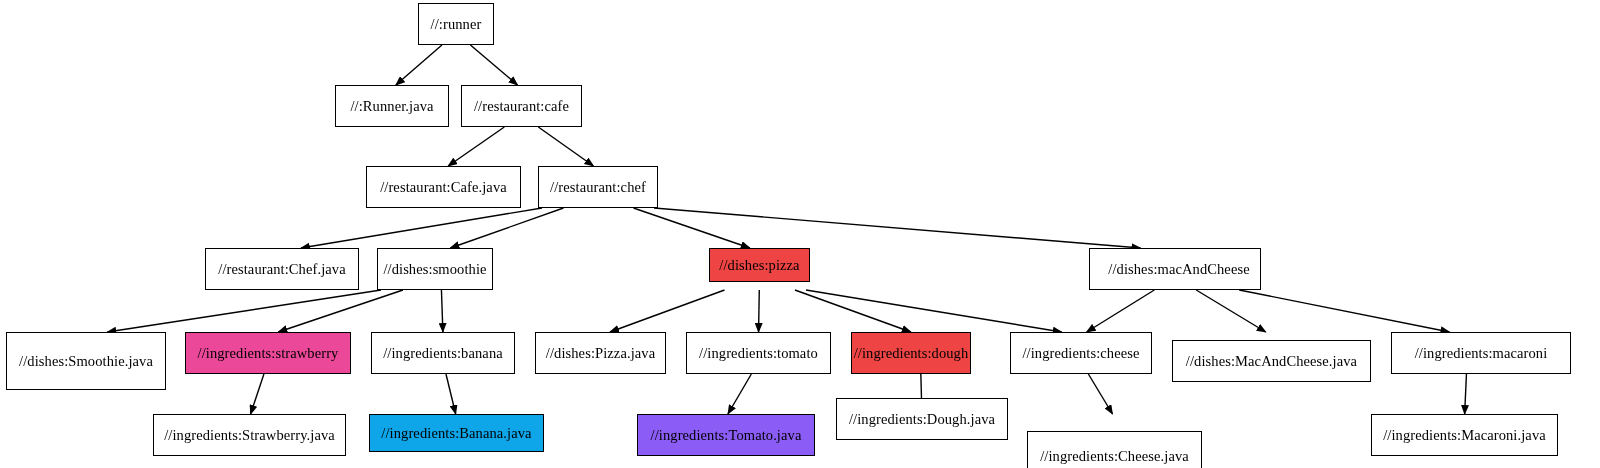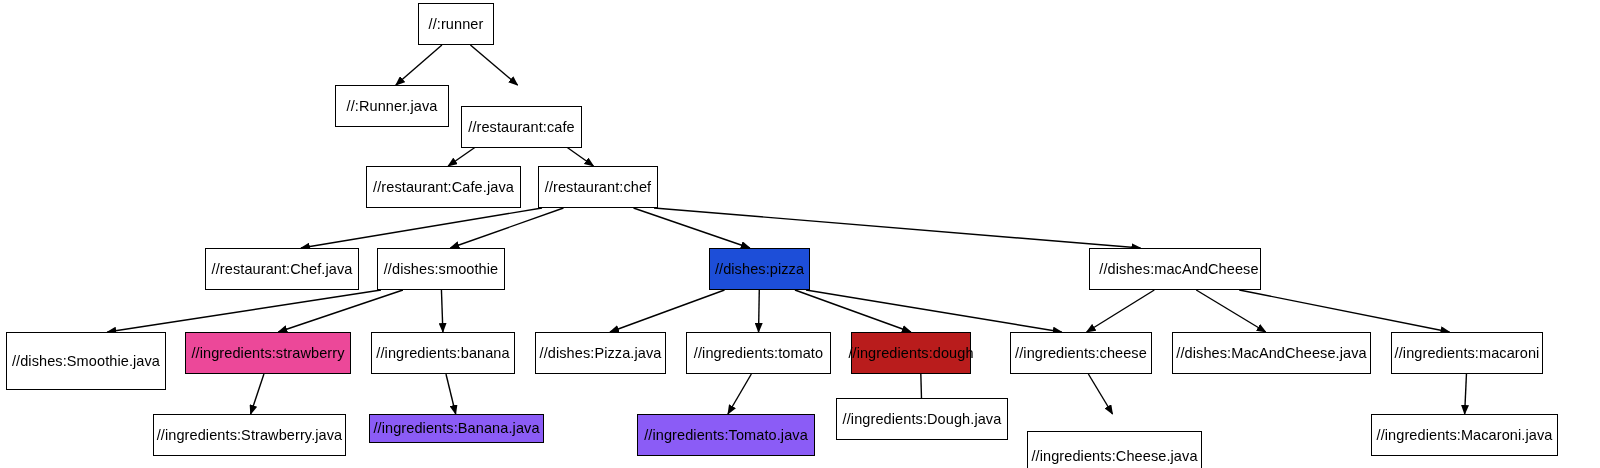--- a/index.html
+++ b/index.html
@@ -6,21 +6,21 @@
   html, body {
     margin: 0;
     padding: 0;
     background: #ffffff;
   }
   #graph-canvas {
     position: relative;
     width: 1600px;
     height: 468px;
     background: #ffffff;
-    font-family: Liberation Sans, sans-serif;
+    font-family: Liberation Serif, serif;
     overflow: hidden;
     border-radius: 12px;
   }
   #edge-layer {
     position: absolute;
     left: 0;
     top: 0;
     width: 1600px;
     height: 468px;
     pointer-events: none;
@@ -74,36 +74,36 @@
         <line x1="445.97" y1="374" x2="455.69" y2="414" stroke="#000000" stroke-width="1.4" marker-end="url(#arrowhead)"></line>
         <line x1="751.35" y1="374" x2="727.95" y2="414" stroke="#000000" stroke-width="1.4" marker-end="url(#arrowhead)"></line>
         <line x1="920.83" y1="374" x2="921.91" y2="414" stroke="#000000" stroke-width="1.4" marker-end="url(#arrowhead)"></line>
         <line x1="1088.37" y1="374" x2="1112.49" y2="414" stroke="#000000" stroke-width="1.4" marker-end="url(#arrowhead)"></line>
         <line x1="1466.45" y1="374" x2="1464.65" y2="414" stroke="#000000" stroke-width="1.4" marker-end="url(#arrowhead)"></line>
       </g>
   </svg>
   <div id="node-group">
       <div class="graph-node" style="left: 418px; top: 3px; width: 76px; height: 42px; border-color: rgb(0, 0, 0); background: rgb(255, 255, 255);">//:runner</div>
       <div class="graph-node" style="left: 335px; top: 85px; width: 114px; height: 42px; border-color: rgb(0, 0, 0); background: rgb(255, 255, 255);">//:Runner.java</div>
-      <div class="graph-node" style="left: 461px; top: 85px; width: 121px; height: 42px; border-color: rgb(0, 0, 0); background: rgb(255, 255, 255); margin-top: 21px;">//restaurant:cafe</div>
+      <div class="graph-node" style="left: 461px; top: 85px; width: 121px; height: 42px; border-color: rgb(0, 0, 0); background: rgb(255, 255, 255);">//restaurant:cafe</div>
       <div class="graph-node" style="left: 366px; top: 166px; width: 155px; height: 42px; border-color: rgb(0, 0, 0); background: rgb(255, 255, 255);">//restaurant:Cafe.java</div>
       <div class="graph-node" style="left: 538px; top: 166px; width: 120px; height: 42px; border-color: rgb(0, 0, 0); background: rgb(255, 255, 255);">//restaurant:chef</div>
       <div class="graph-node" style="left: 205px; top: 248px; width: 154px; height: 42px; border-color: rgb(0, 0, 0); background: rgb(255, 255, 255);">//restaurant:Chef.java</div>
-      <div class="graph-node" style="left: 377px; top: 248px; width: 128px; height: 42px; border-color: rgb(0, 0, 0); background: rgb(255, 255, 255); text-align: right;">//dishes:smoothie</div>
-      <div class="graph-node" style="left: 709px; top: 248px; width: 101px; height: 42px; border-color: rgb(0, 0, 0); background: #1d4ed8;">//dishes:pizza</div>
+      <div class="graph-node" style="left: 377px; top: 248px; width: 116px; height: 42px; border-color: rgb(0, 0, 0); background: rgb(255, 255, 255); text-align: right;">//dishes:smoothie</div>
+      <div class="graph-node" style="left: 709px; top: 248px; width: 101px; height: 34px; border-color: rgb(0, 0, 0); background: #ef4444;">//dishes:pizza</div>
       <div class="graph-node" style="left: 1089px; top: 248px; width: 172px; height: 42px; border-color: rgb(0, 0, 0); background: rgb(255, 255, 255); padding-left: 8px;">//dishes:macAndCheese</div>
       <div class="graph-node" style="left: 6px; top: 332px; width: 160px; height: 58px; border-color: rgb(0, 0, 0); background: rgb(255, 255, 255);">//dishes:Smoothie.java</div>
       <div class="graph-node" style="left: 185px; top: 332px; width: 166px; height: 42px; border-color: rgb(0, 0, 0); background: #ec4899;">//ingredients:strawberry</div>
       <div class="graph-node" style="left: 371px; top: 332px; width: 144px; height: 42px; border-color: rgb(0, 0, 0); background: rgb(255, 255, 255);">//ingredients:banana</div>
       <div class="graph-node" style="left: 535px; top: 332px; width: 131px; height: 42px; border-color: rgb(0, 0, 0); background: rgb(255, 255, 255);">//dishes:Pizza.java</div>
       <div class="graph-node" style="left: 686px; top: 332px; width: 145px; height: 42px; border-color: rgb(0, 0, 0); background: rgb(255, 255, 255);">//ingredients:tomato</div>
-      <div class="graph-node" style="left: 851px; top: 332px; width: 120px; height: 42px; border-color: rgb(0, 0, 0); background: #b91c1c;">//ingredients:dough</div>
+      <div class="graph-node" style="left: 851px; top: 332px; width: 120px; height: 42px; border-color: rgb(0, 0, 0); background: #ef4444;">//ingredients:dough</div>
       <div class="graph-node" style="left: 1010px; top: 332px; width: 142px; height: 42px; border-color: rgb(0, 0, 0); background: rgb(255, 255, 255);">//ingredients:cheese</div>
-      <div class="graph-node" style="left: 1172px; top: 332px; width: 199px; height: 42px; border-color: rgb(0, 0, 0); background: rgb(255, 255, 255);">//dishes:MacAndCheese.java</div>
-      <div class="graph-node" style="left: 1391px; top: 332px; width: 152px; height: 42px; border-color: rgb(0, 0, 0); background: rgb(255, 255, 255);">//ingredients:macaroni</div>
+      <div class="graph-node" style="left: 1172px; top: 340px; width: 199px; height: 42px; border-color: rgb(0, 0, 0); background: rgb(255, 255, 255);">//dishes:MacAndCheese.java</div>
+      <div class="graph-node" style="left: 1391px; top: 332px; width: 180px; height: 42px; border-color: rgb(0, 0, 0); background: rgb(255, 255, 255);">//ingredients:macaroni</div>
       <div class="graph-node" style="left: 153px; top: 414px; width: 193px; height: 42px; border-color: rgb(0, 0, 0); background: rgb(255, 255, 255);">//ingredients:Strawberry.java</div>
-      <div class="graph-node" style="left: 369px; top: 414px; width: 175px; height: 29px; border-color: rgb(0, 0, 0); background: #8b5cf6; text-align: center;">//ingredients:Banana.java</div>
+      <div class="graph-node" style="left: 369px; top: 414px; width: 175px; height: 38px; border-color: rgb(0, 0, 0); background: #0ea5e9; text-align: center;">//ingredients:Banana.java</div>
       <div class="graph-node" style="left: 637px; top: 414px; width: 178px; height: 42px; border-color: rgb(0, 0, 0); background: #8b5cf6;">//ingredients:Tomato.java</div>
       <div class="graph-node" style="left: 836px; top: 398px; width: 172px; height: 42px; border-color: rgb(0, 0, 0); background: rgb(255, 255, 255);">//ingredients:Dough.java</div>
       <div class="graph-node" style="left: 1027px; top: 431px; width: 175px; height: 51px; border-color: rgb(0, 0, 0); background: rgb(255, 255, 255);">//ingredients:Cheese.java</div>
       <div class="graph-node" style="left: 1371px; top: 414px; width: 187px; height: 42px; border-color: rgb(0, 0, 0); background: rgb(255, 255, 255);">//ingredients:Macaroni.java</div>
     </div>
 </div>
 
 </body></html>

